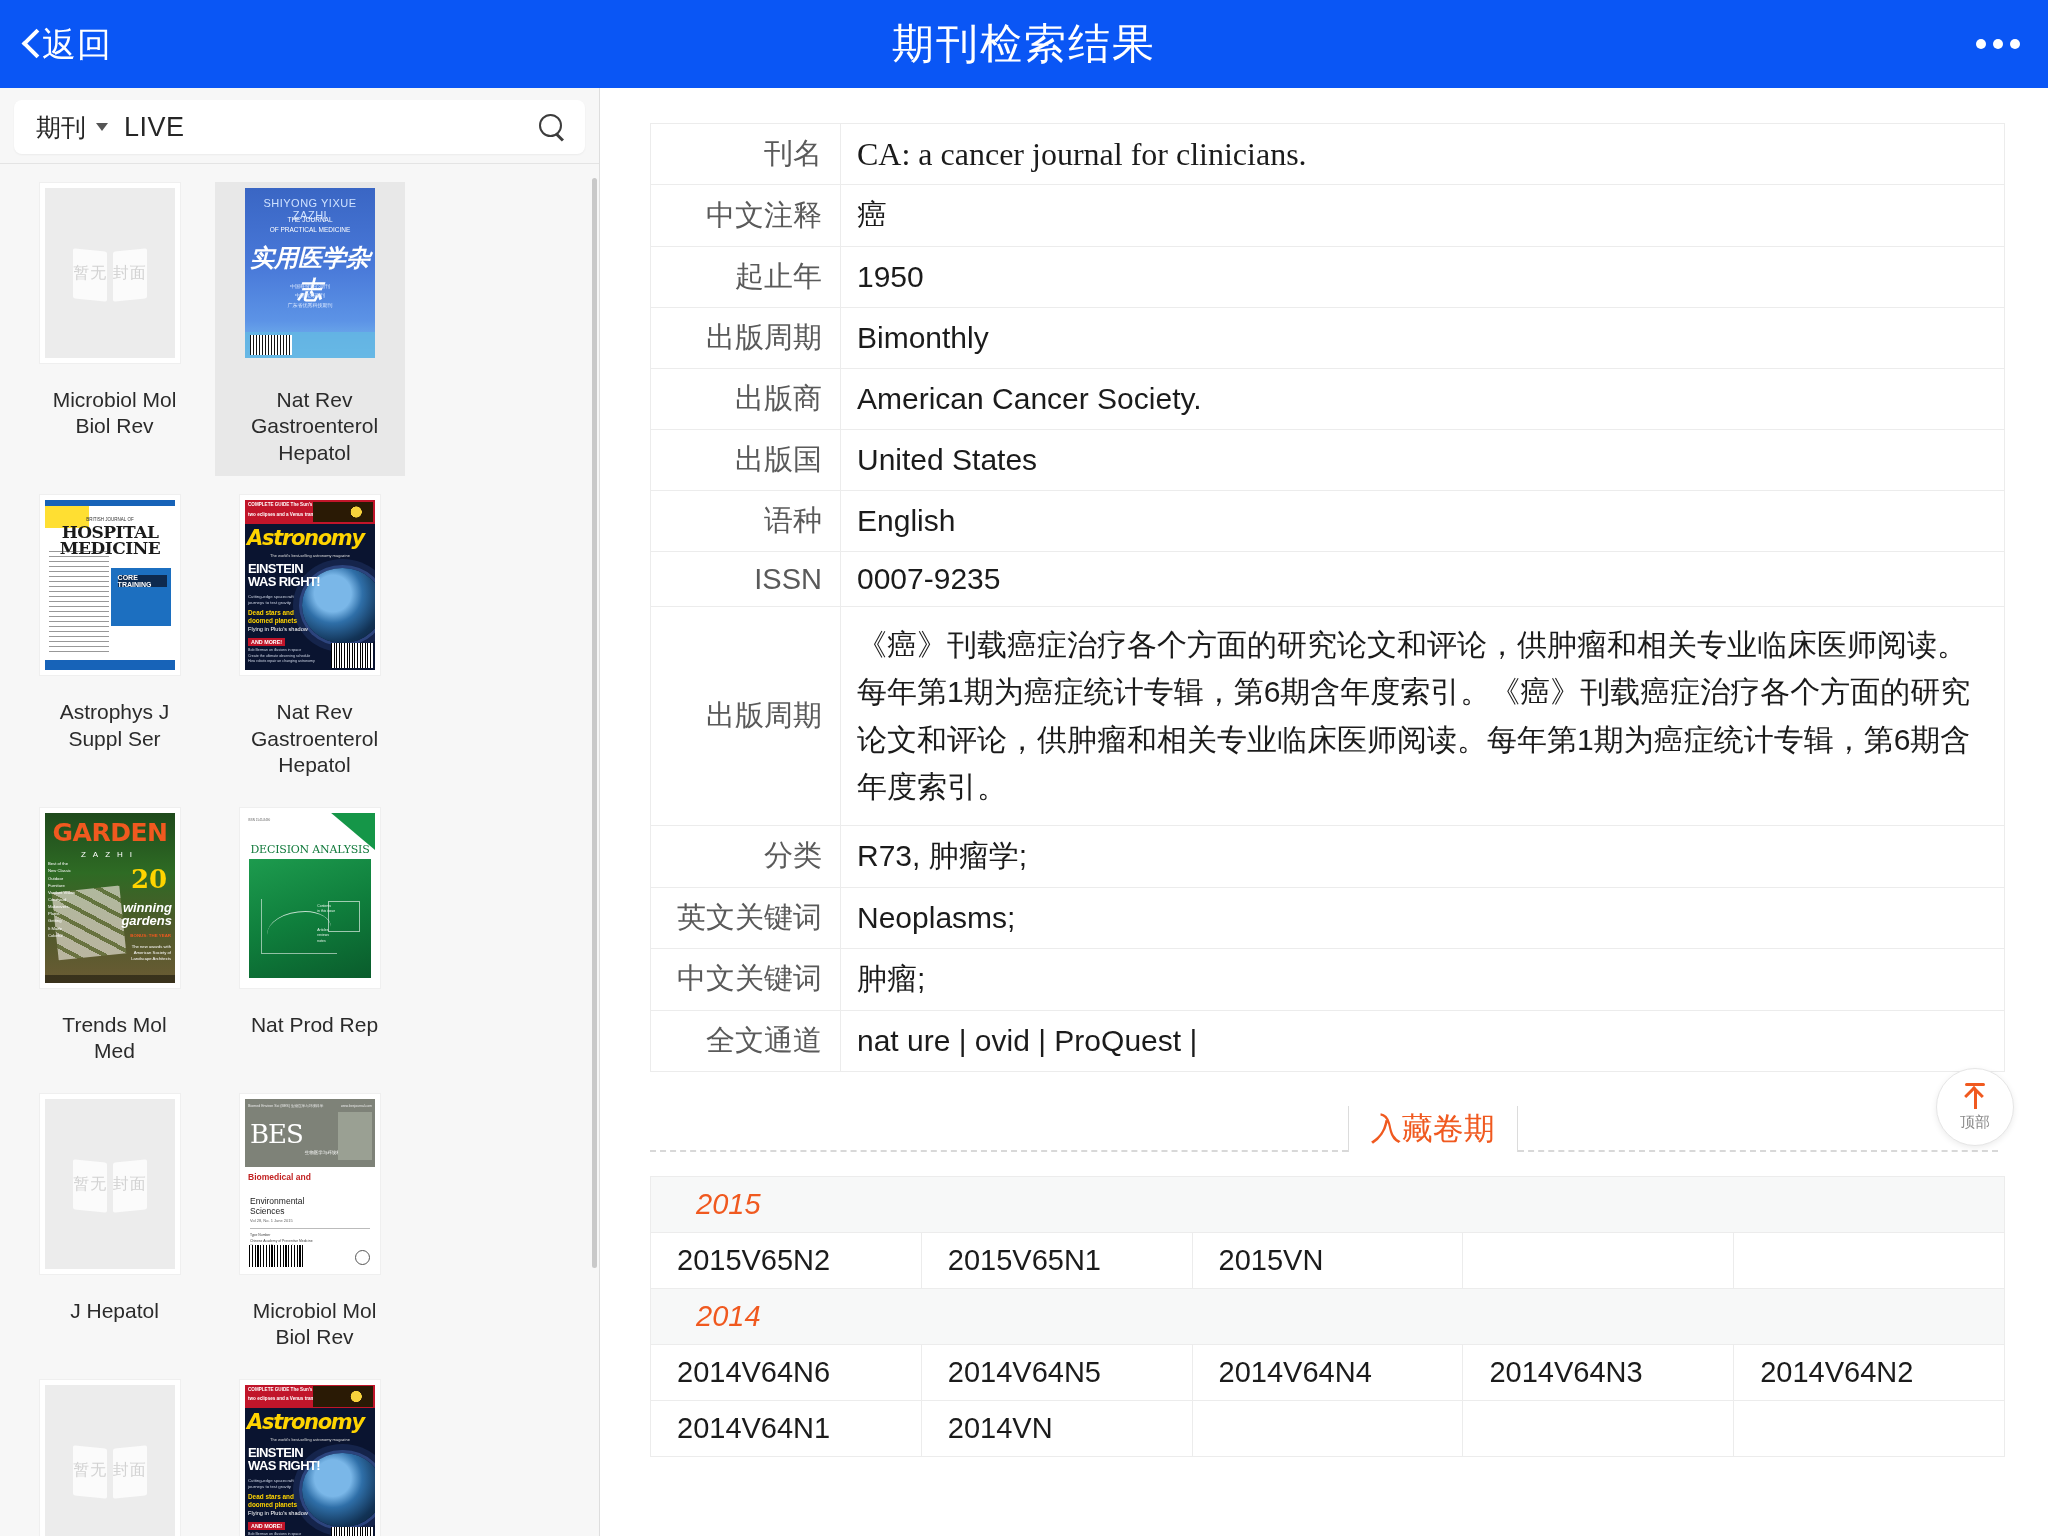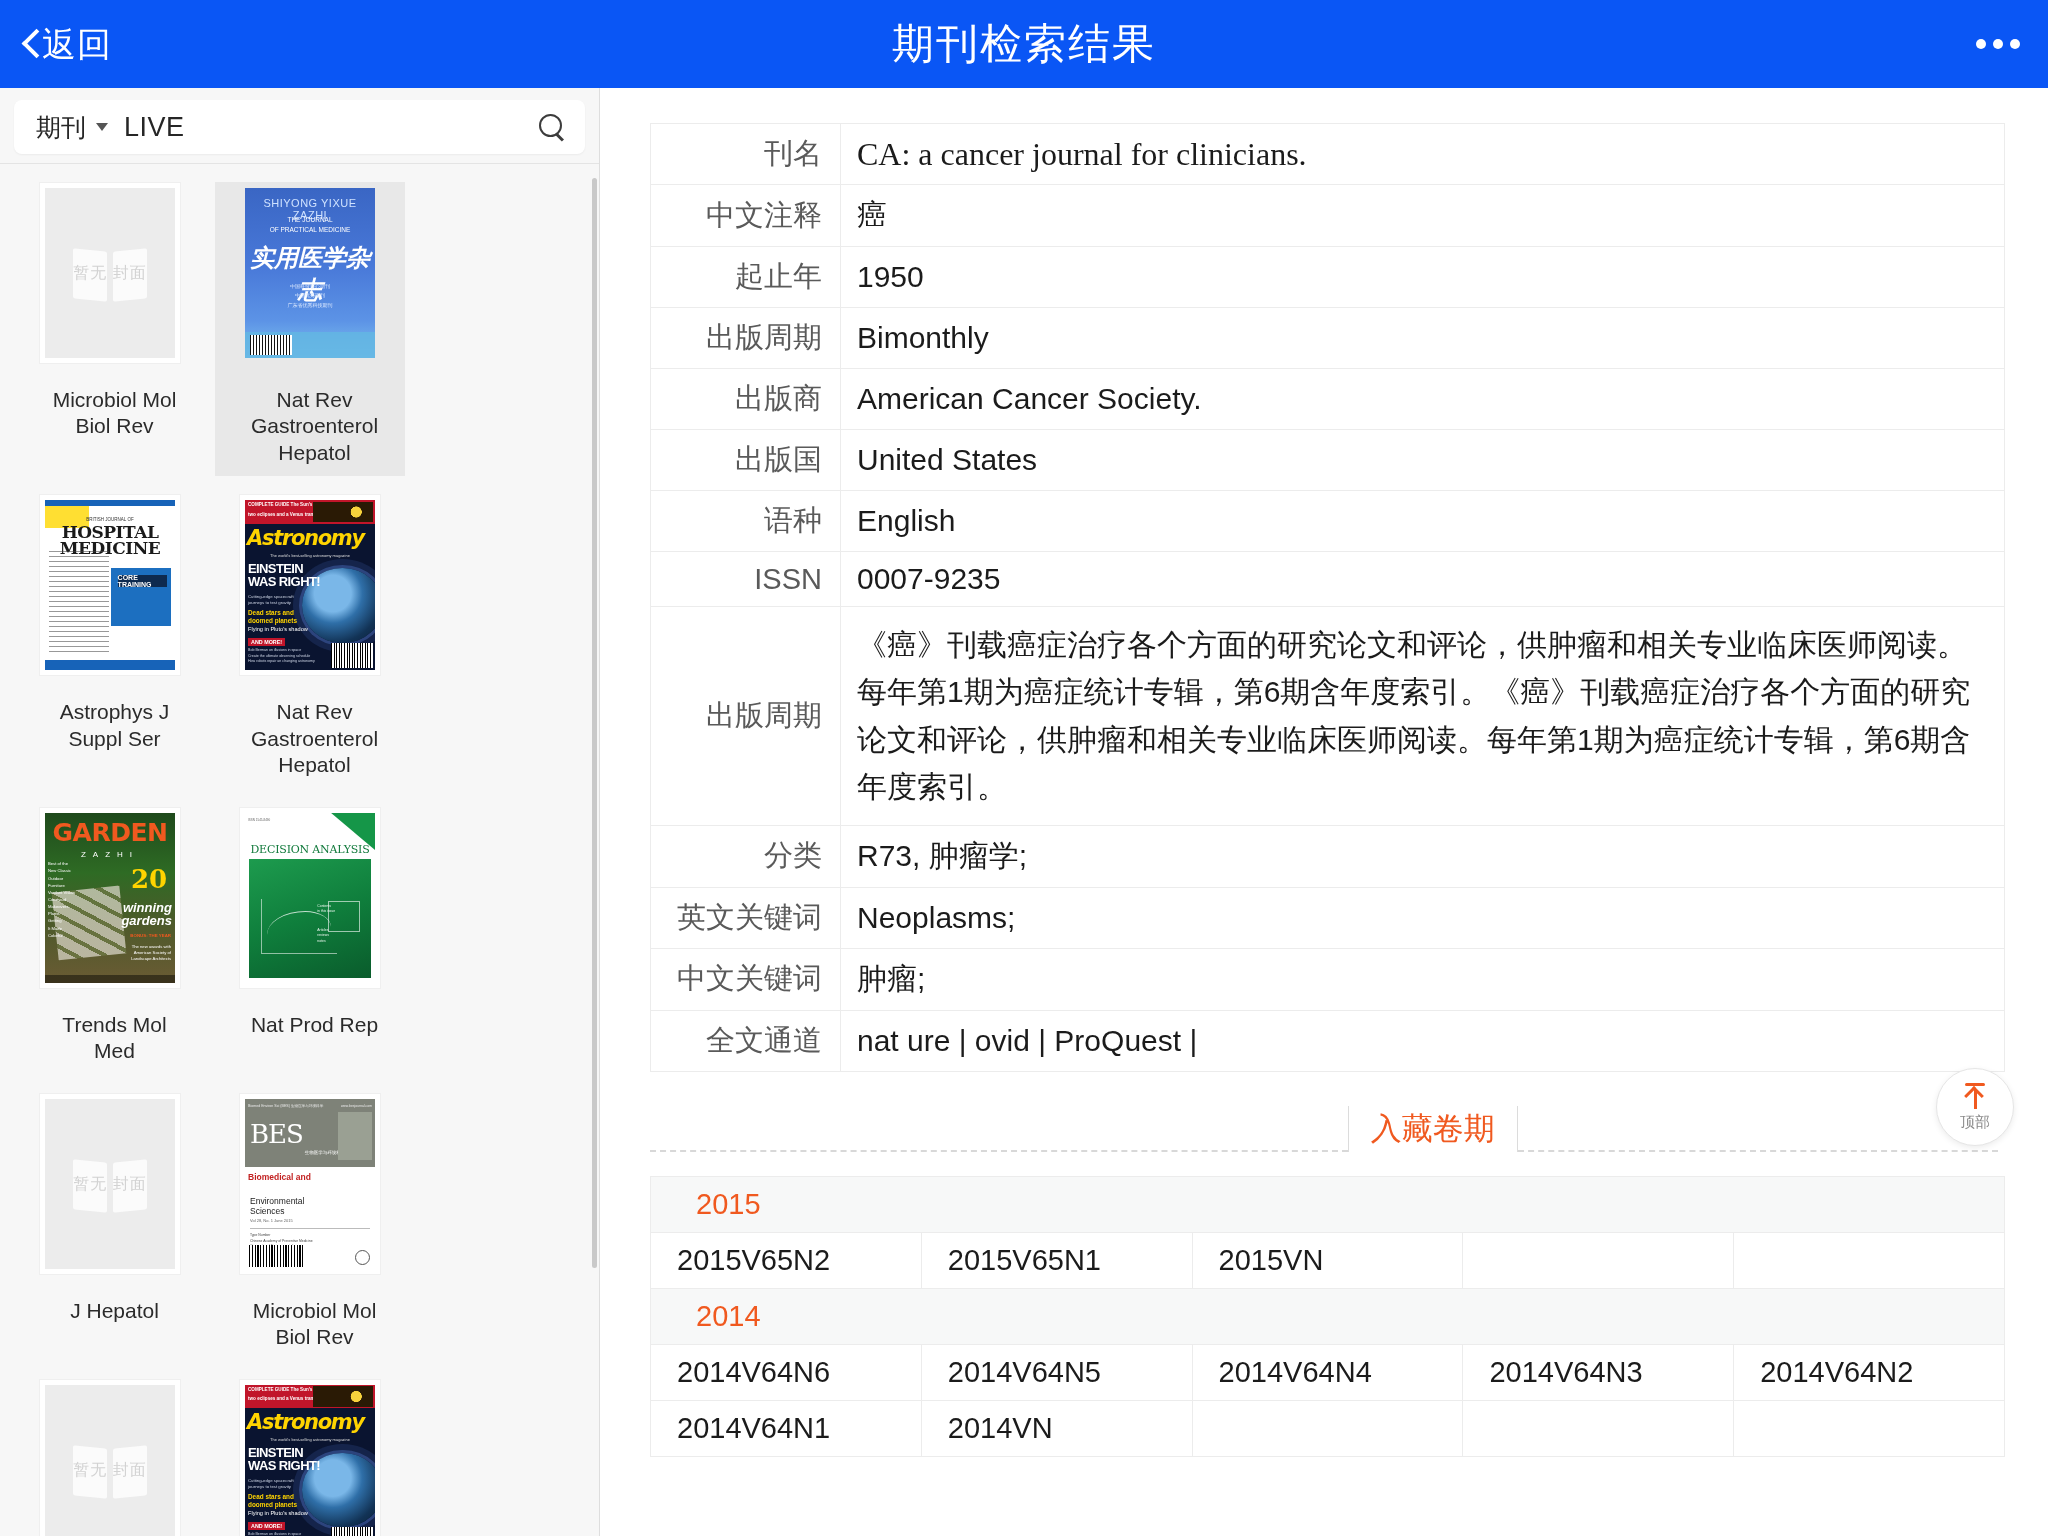--- a/index.html
+++ b/index.html
@@ -240,21 +240,21 @@
 
   table.vols {
     border-collapse: collapse; margin: 24px 0 0 50px; width: 1355px;
     table-layout: fixed;
   }
   table.vols td {
     border: 1px solid #ececec; height: 56px; padding: 0 26px;
     font-size: 29px; color: #1b1b1b;
   }
   table.vols tr.year td {
-    background: #f7f8f8; color: #f0591f; font-size: 29px; padding-left: 45px;
+    background: #f7f8f8; color: #f0591f; font-size: 29px; padding-left: 45px; font-style: italic;
   }
 
   .totop {
     position: absolute; right: 34px; bottom: 390px;
     width: 78px; height: 78px; border-radius: 50%;
     background: #fff; border: 1px solid #e6e6e6;
     display: flex; flex-direction: column; align-items: center; justify-content: center;
     box-shadow: 0 2px 6px rgba(0,0,0,.08); cursor: pointer;
   }
   .totop .arw { position: relative; width: 26px; height: 28px; }

